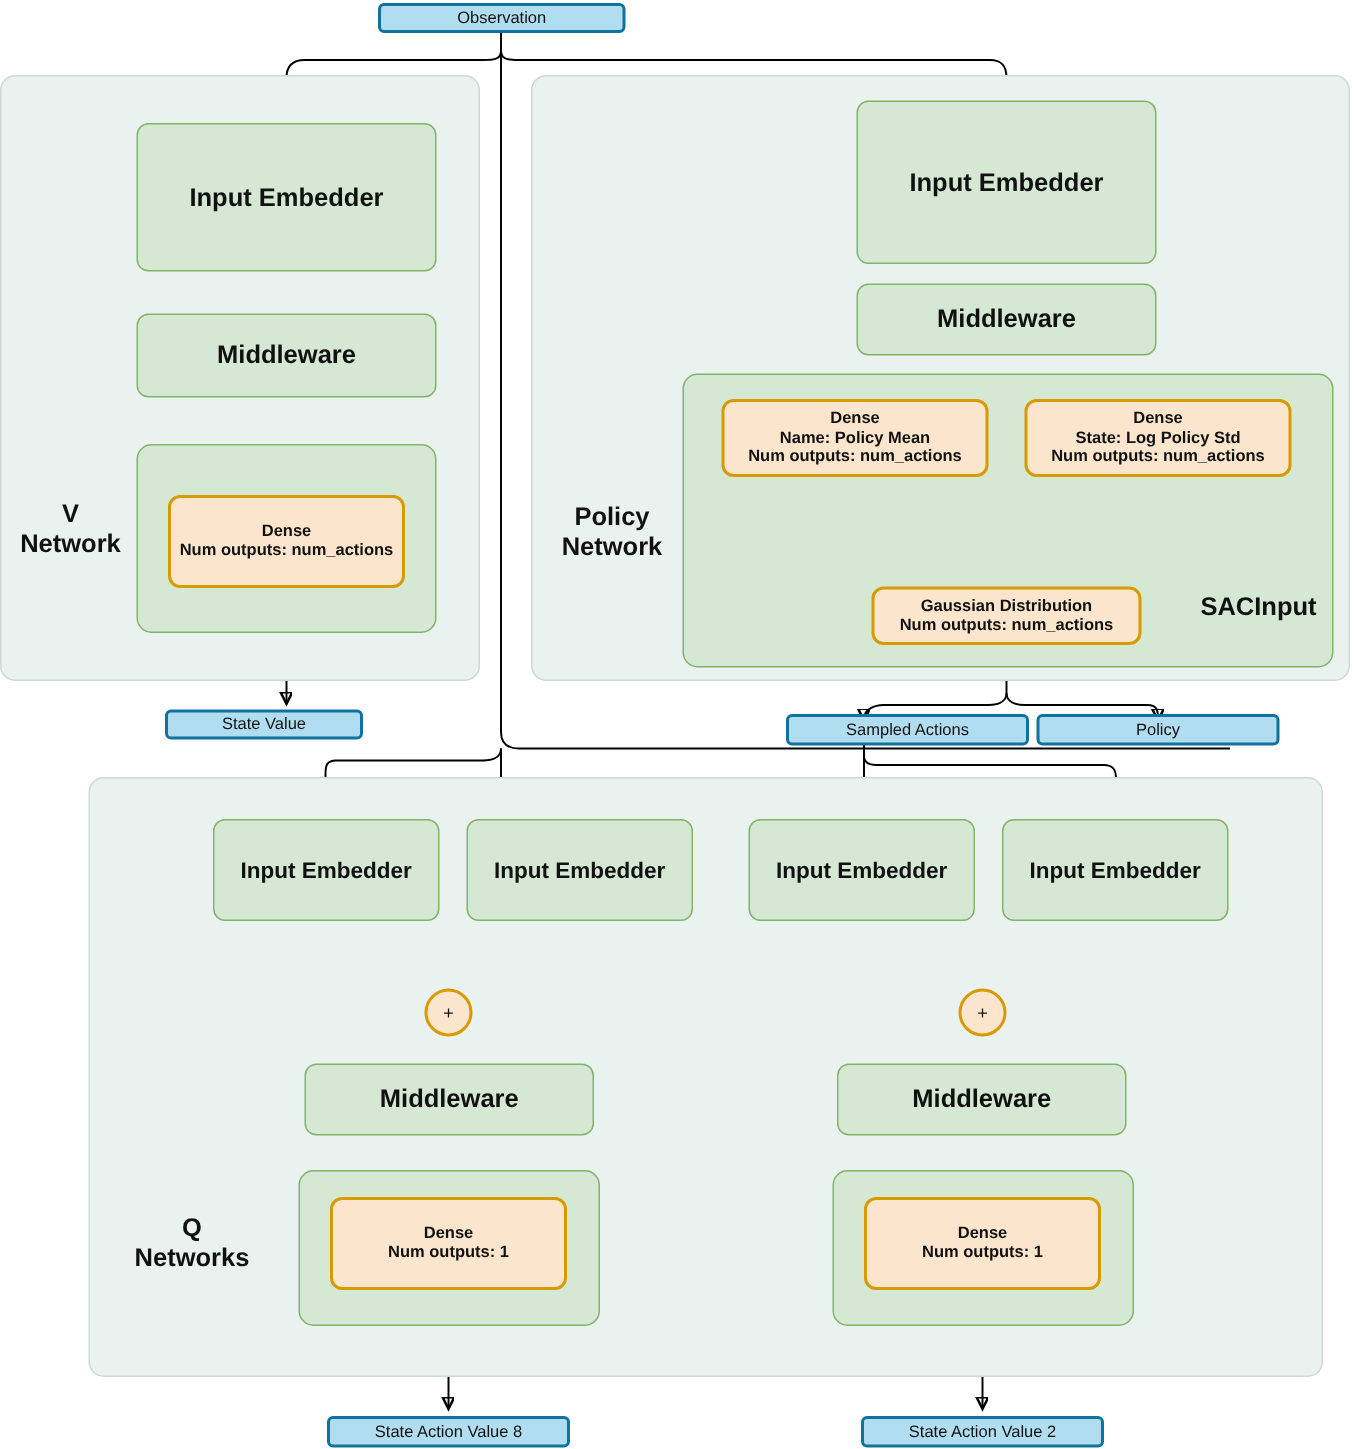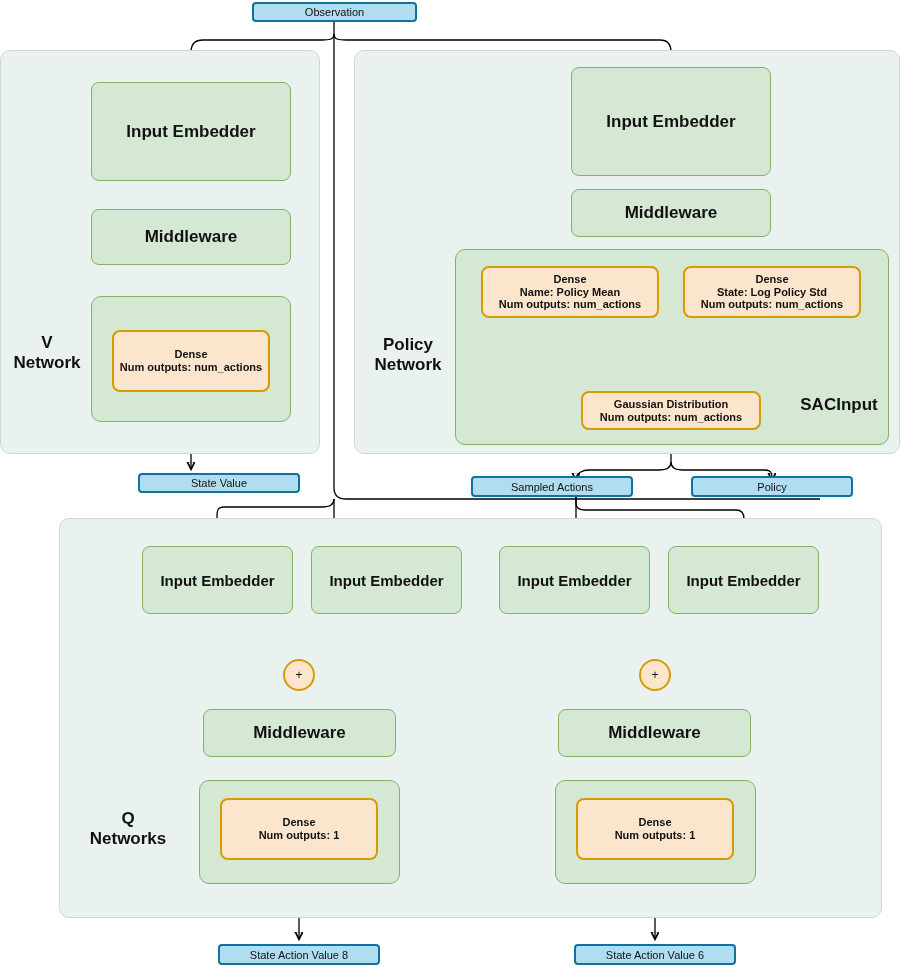--- a/index.html
+++ b/index.html
@@ -163,22 +163,22 @@
     <span class="sub">State: Log Policy Std</span>
     <span class="sub">Num outputs: num_actions</span>
   </div>
 
 
   <div class="abs obox" style="left:581px;top:391px;width:180px;height:39px;font-size:11px;">
     <span class="ttl">Gaussian Distribution</span>
     <span class="sub">Num outputs: num_actions</span>
   </div>
 
-  <div class="abs bbox" style="left:110px;top:473px;width:162px;height:20px;margin-left:28px;">State Value</div>
-  <div class="abs bbox" style="left:471px;top:476px;width:162px;height:21px;">Sampled Actions</div>
+  <div class="abs bbox" style="left:110px;top:473px;width:132px;height:20px;">State Value</div>
+  <div class="abs bbox" style="left:524px;top:476px;width:162px;height:21px;">Sampled Actions</div>
   <div class="abs bbox" style="left:691px;top:476px;width:162px;height:21px;">Policy</div>
 
   <div class="abs group" style="left:59px;top:518px;width:823px;height:400px;"></div>
   <div class="abs caption" style="left:80px;top:805px;width:96px;height:48px;font-size:17px;flex-direction:column;">
     <span>Q</span>
     <span>Networks</span>
   </div>
 
   <div class="abs gbox" style="left:142px;top:546px;width:151px;height:68px;font-size:15px;">Input Embedder</div>
   <div class="abs gbox" style="left:311px;top:546px;width:151px;height:68px;font-size:15px;">Input Embedder</div>
@@ -197,15 +197,15 @@
     <span class="sub">Num outputs: 1</span>
   </div>
 
   <div class="abs gsub" style="left:555px;top:780px;width:201px;height:104px;"></div>
   <div class="abs obox" style="left:576px;top:798px;width:158px;height:62px;font-size:11px;">
     <span class="ttl">Dense</span>
     <span class="sub">Num outputs: 1</span>
   </div>
 
   <div class="abs bbox" style="left:218px;top:944px;width:162px;height:21px;">State Action Value 8</div>
-  <div class="abs bbox" style="left:574px;top:944px;width:162px;height:21px;">State Action Value 6</div>
+  <div class="abs bbox" style="left:574px;top:944px;width:162px;height:21px;">State Action Value 2</div>
 
 </div>
 
 </body></html>

